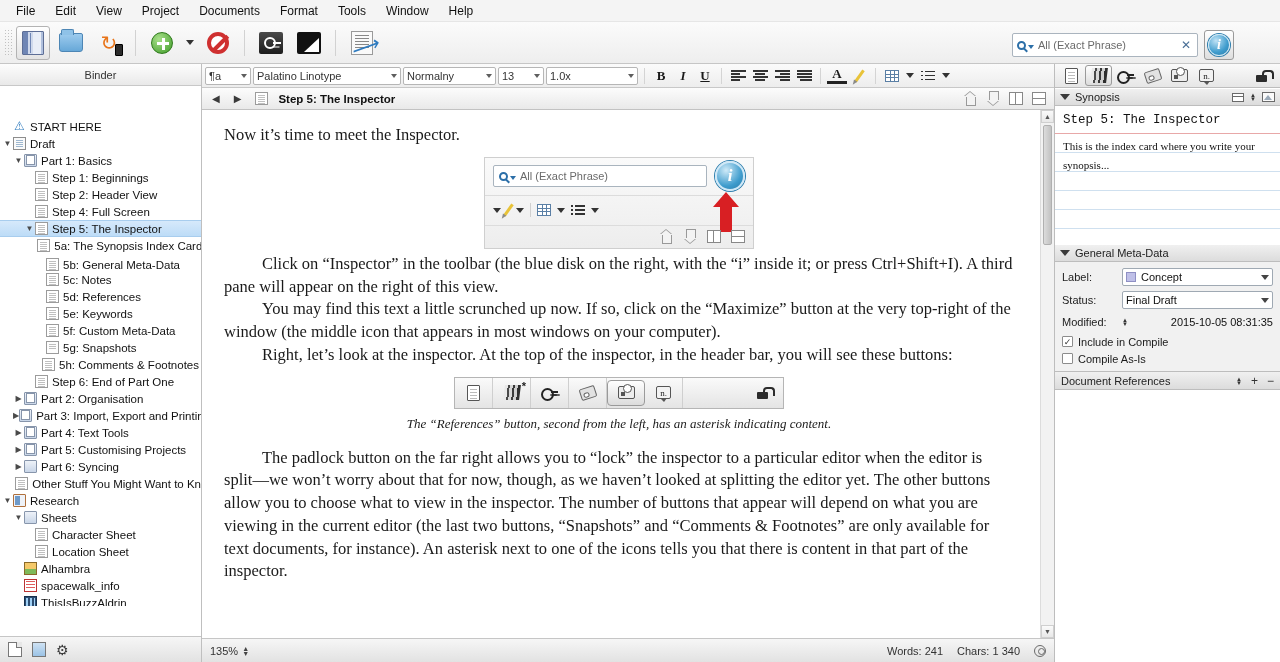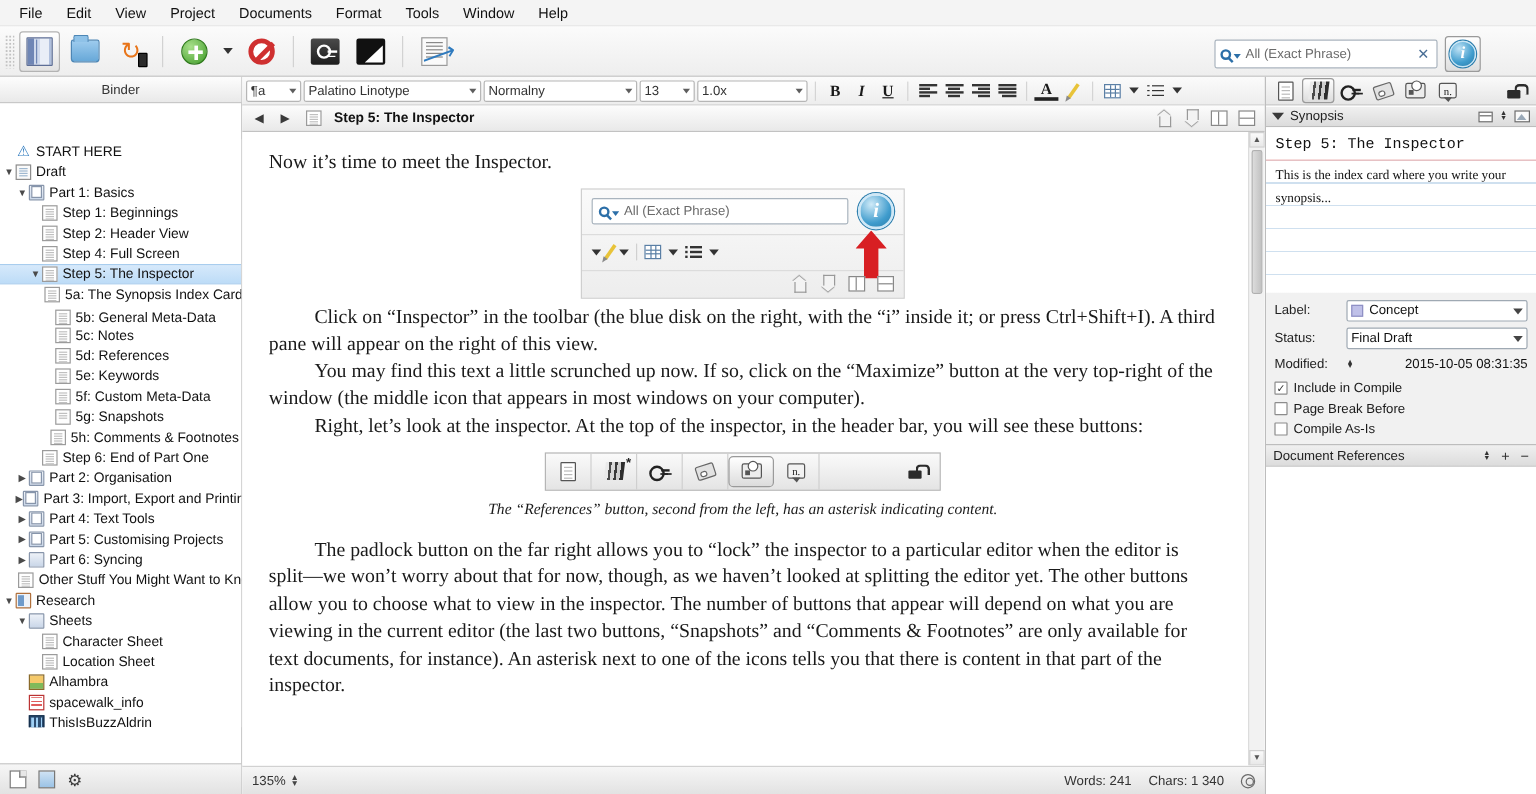--- a/index.html
+++ b/index.html
@@ -520,21 +520,21 @@
 
       <div class="fmtbar">
         <div class="combo" style="width:46px">
           <span class="cv">¶a</span>
           <span class="cb"></span>
         </div>
         <div class="combo" style="width:148px">
           <span class="cv">Palatino Linotype</span>
           <span class="cb"></span>
         </div>
-        <div class="combo" style="width:128px">
+        <div class="combo" style="width:93px">
           <span class="cv">Normalny</span>
           <span class="cb"></span>
         </div>
         <div class="combo" style="width:46px">
           <span class="cv">13</span>
           <span class="cb"></span>
         </div>
         <div class="combo" style="width:92px">
           <span class="cv">1.0x</span>
           <span class="cb"></span>
@@ -739,20 +739,24 @@
             </span>
           <span class="img-ic"></span>
         </span>
       </div>
 
       <div class="synopsis">
         <div class="syn-title">Step 5: The Inspector</div>
         <div class="syn-body">This is the index card where you write your synopsis...</div>
       </div>
 
+      <div class="sect-head">
+        <span class="disc"></span>
+        <span>General Meta-Data</span>
+      </div>
 
       <div class="meta">
         <div class="mrow">
           <span class="lbl">Label:</span>
           <span class="msel">
             <span class="swatch" style="background: rgb(191, 192, 232);"></span>
             <span>Concept</span>
             <span class="cb"></span>
           </span>
         </div>
@@ -767,24 +771,20 @@
           <span class="lbl">Modified:</span>
           <span class="spin">
               <i>▲</i>
               <i>▼</i>
             </span>
           <span class="datev">2015-10-05 08:31:35</span>
         </div>
         <div class="cbrow">
           <span class="cbx">✓</span>
           <span>Include in Compile</span>
-        </div>
-        <div class="cbrow">
-          <span class="cbx"></span>
-          <span>Page Break Before</span>
         </div>
         <div class="cbrow">
           <span class="cbx"></span>
           <span>Compile As-Is</span>
         </div>
       </div>
 
       <div class="docrefs">
         <span>Document References</span>
         <span class="r">

